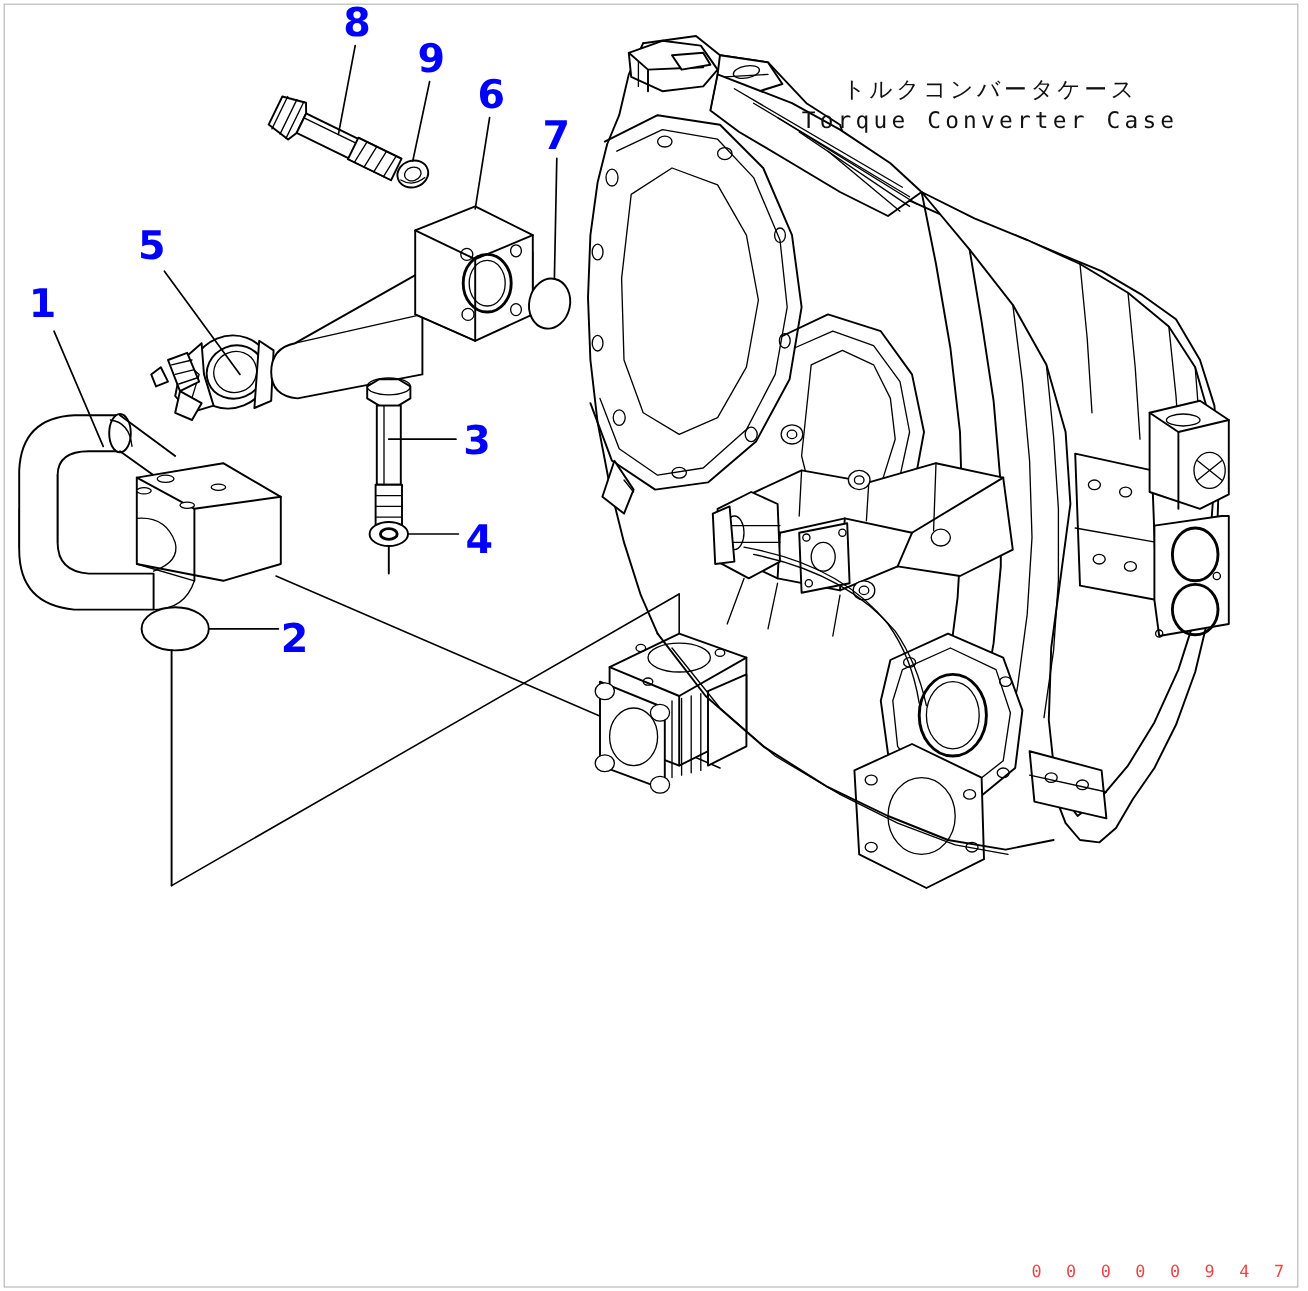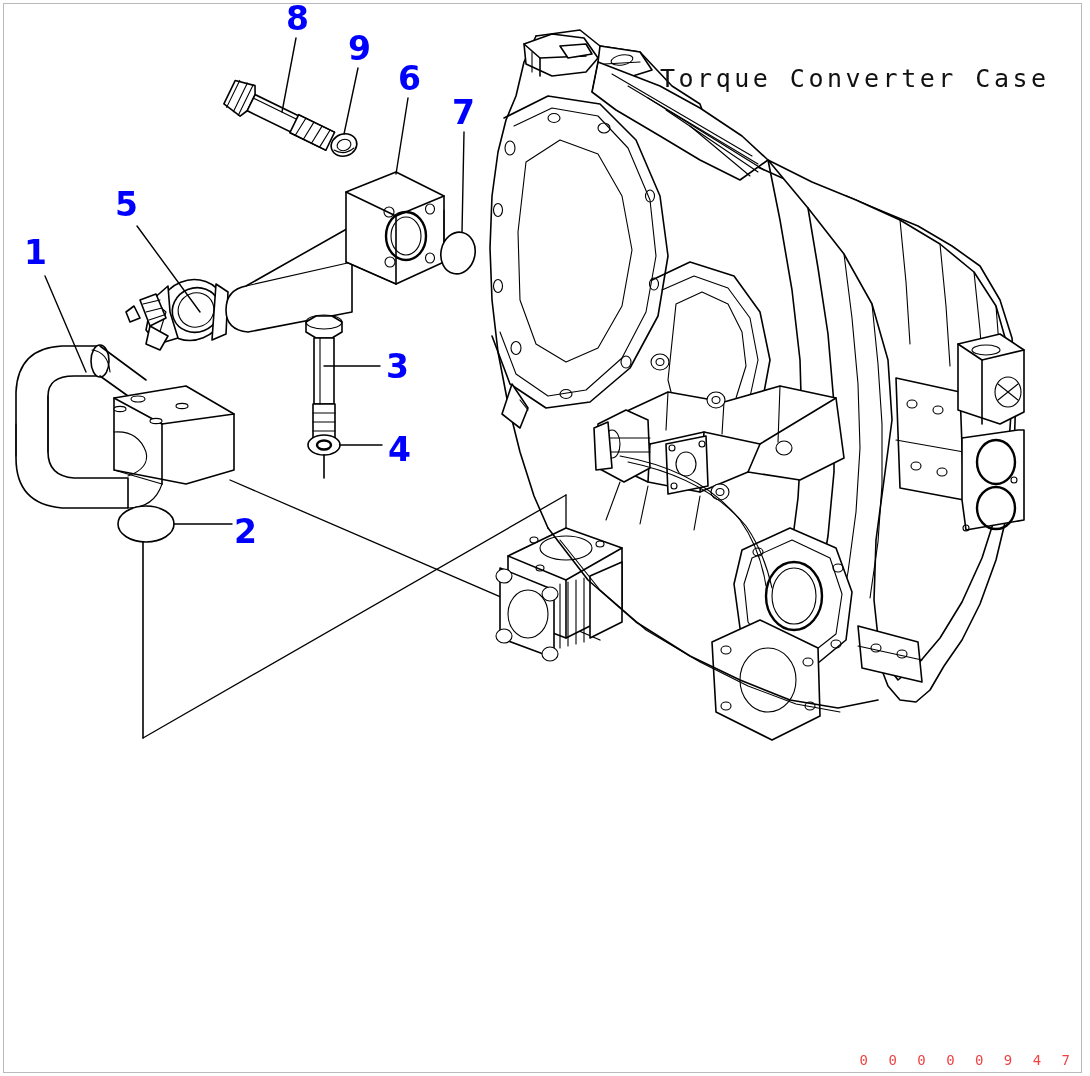--- a/index.html
+++ b/index.html
@@ -47,21 +47,21 @@
     user-select:none;
   }
   .title-jp{
     font-family:"DejaVu Sans", sans-serif;
     font-size:19px;
     letter-spacing:3px;
     white-space:nowrap;
   }
   .title-en{
     font-family:"DejaVu Sans Mono","Liberation Mono", monospace;
-    font-size:25px;
+    font-size:19px;
     letter-spacing:3.5px;
     white-space:nowrap;
     margin-top:2px;
   }
   .partno{
     position:absolute;
     right:14px;
     bottom:8px;
     font-family:"DejaVu Sans Mono","Liberation Mono", monospace;
     font-size:14px;
@@ -405,18 +405,19 @@
       <path d="M382,445 L340,445"></path>
       <path d="M137,226 L200,312"></path>
       <path d="M408,98 L396,174"></path>
       <path d="M464,132 L462,232"></path>
       <path d="M296,38 L282,112"></path>
       <path d="M358,68 L344,134"></path>
     </g>
   </svg>
 
   <div class="title-block">
+    <div class="title-jp">トルクコンバータケース</div>
     <div class="title-en">Torque Converter Case</div>
   </div>
 
   <div class="partno">0 0 0 0 0 9 4 7</div>
 
 </div>
 
 </body></html>

